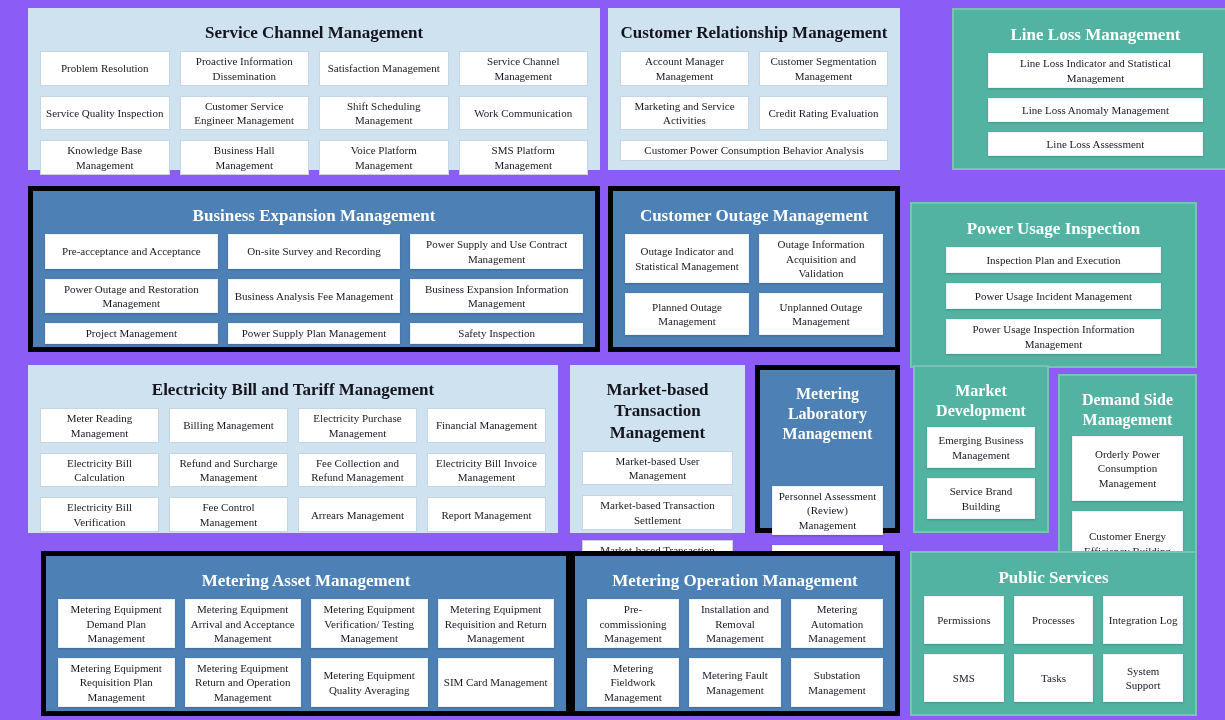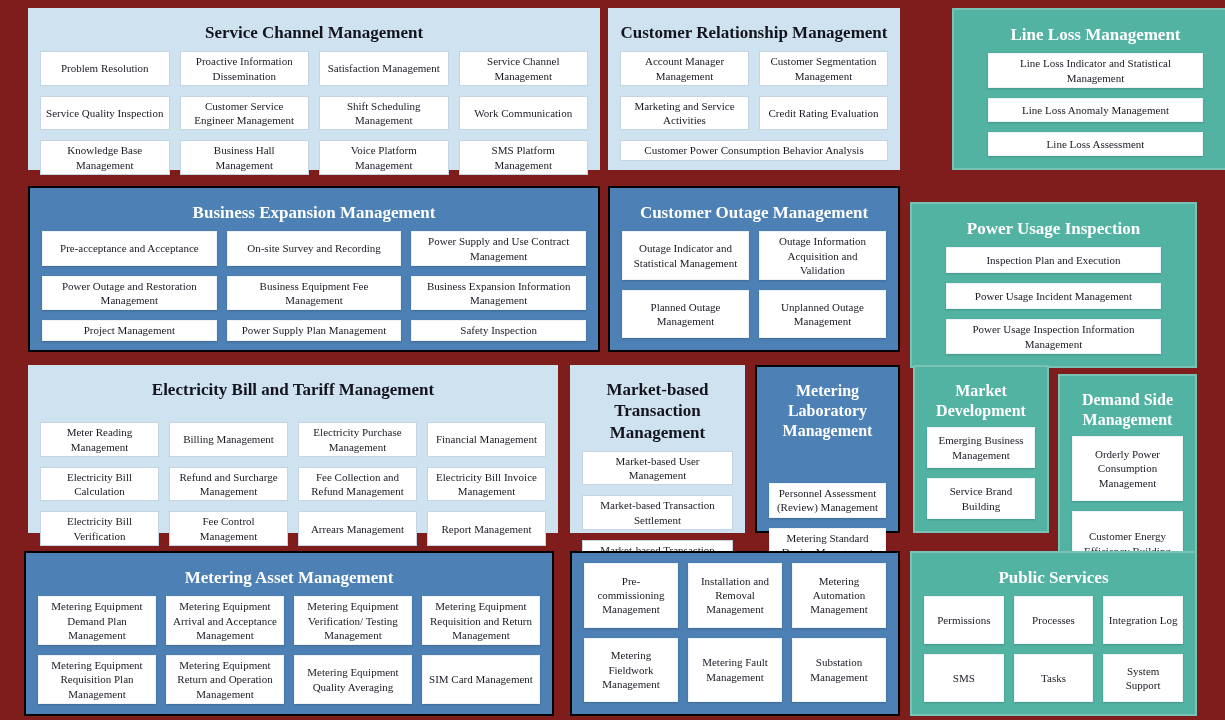--- a/index.html
+++ b/index.html
@@ -1,21 +1,21 @@
 <!DOCTYPE html>
 <html><head>
 <meta charset="utf-8">
 <style>
   * { margin:0; padding:0; box-sizing:border-box; }
   html,body { width:1225px; height:720px; background:#ffffff; font-family:"Liberation Serif","DejaVu Serif",serif; }
-  .canvas { position:relative; width:1225px; height:720px; background:#7f1d1d; overflow:hidden; }
+  .canvas { position:relative; width:1225px; height:720px; background:#8b5cf6; overflow:hidden; }
 
   .panel { position:absolute; display:flex; flex-direction:column; padding:10px 12px 12px 12px; }
   .panel.light { background:#cfe2f0; }
-  .panel.blue  { background:#4d80b4; border:2px solid #000000; }
+  .panel.blue  { background:#4d80b4; border:5px solid #000000; }
   .panel.teal  { background:#52b3a2; border:2px solid #79c3b5; }
 
   .panel-title { font-size:17px; font-weight:bold; text-align:center; line-height:1.25; padding:4px 0 8px 0; color:#14141e; flex:0 0 auto; }
   .panel.blue .panel-title, .panel.teal .panel-title { color:#ffffff; }
   .panel.narrow .panel-title { font-size:16px; padding-bottom:6px; }
 
   .rows { flex:1 1 auto; display:flex; flex-direction:column; gap:10px; }
   .panel.inset .rows { padding:0 22px; }
   .btn-row { flex:1 1 0; display:flex; gap:10px; }
 
@@ -88,21 +88,21 @@
   <section class="panel blue" style="left:28px; top:186px; width:572px; height:166px;">
     <h2 class="panel-title">Business Expansion Management</h2>
     <div class="rows">
         <div class="btn-row">
           <button class="module-btn">Pre-acceptance and Acceptance</button>
           <button class="module-btn">On-site Survey and Recording</button>
           <button class="module-btn">Power Supply and Use Contract Management</button>
         </div>
         <div class="btn-row">
           <button class="module-btn">Power Outage and Restoration Management</button>
-          <button class="module-btn">Business Equipment Fee Management</button>
+          <button class="module-btn">Business Analysis Fee Management</button>
           <button class="module-btn">Business Expansion Information Management</button>
         </div>
         <div class="btn-row">
           <button class="module-btn">Project Management</button>
           <button class="module-btn">Power Supply Plan Management</button>
           <button class="module-btn">Safety Inspection</button>
         </div>
       </div>
   </section>
 
@@ -128,21 +128,21 @@
         </div>
         <div class="btn-row">
           <button class="module-btn">Power Usage Incident Management</button>
         </div>
         <div class="btn-row">
           <button class="module-btn">Power Usage Inspection Information Management</button>
         </div>
       </div>
   </section>
 
-  <section class="panel light" style="left:28px; top:365px; width:530px; height:168px;gap:14px;">
+  <section class="panel light" style="left:28px; top:365px; width:530px; height:168px;">
     <h2 class="panel-title">Electricity Bill and Tariff Management</h2>
     <div class="rows">
         <div class="btn-row">
           <button class="module-btn">Meter Reading Management</button>
           <button class="module-btn">Billing Management</button>
           <button class="module-btn">Electricity Purchase Management</button>
           <button class="module-btn">Financial Management</button>
         </div>
         <div class="btn-row">
           <button class="module-btn">Electricity Bill Calculation</button>
@@ -203,39 +203,40 @@
     <div class="rows">
         <div class="btn-row">
           <button class="module-btn">Orderly Power Consumption Management</button>
         </div>
         <div class="btn-row">
           <button class="module-btn">Customer Energy Efficiency Building</button>
         </div>
       </div>
   </section>
 
-  <section class="panel blue" style="left:24px; top:551px; width:530px; height:165px;">
+  <section class="panel blue" style="left:41px; top:551px; width:530px; height:165px;">
     <h2 class="panel-title">Metering Asset Management</h2>
     <div class="rows">
         <div class="btn-row">
           <button class="module-btn">Metering Equipment Demand Plan Management</button>
           <button class="module-btn">Metering Equipment Arrival and Acceptance Management</button>
           <button class="module-btn">Metering Equipment Verification/ Testing Management</button>
           <button class="module-btn">Metering Equipment Requisition and Return Management</button>
         </div>
         <div class="btn-row">
           <button class="module-btn">Metering Equipment Requisition Plan Management</button>
           <button class="module-btn">Metering Equipment Return and Operation Management</button>
           <button class="module-btn">Metering Equipment Quality Averaging</button>
           <button class="module-btn">SIM Card Management</button>
         </div>
       </div>
   </section>
 
   <section class="panel blue" style="left:570px; top:551px; width:330px; height:165px;">
+    <h2 class="panel-title">Metering Operation Management</h2>
     <div class="rows">
         <div class="btn-row">
           <button class="module-btn">Pre-commissioning Management</button>
           <button class="module-btn">Installation and Removal Management</button>
           <button class="module-btn">Metering Automation Management</button>
         </div>
         <div class="btn-row">
           <button class="module-btn">Metering Fieldwork Management</button>
           <button class="module-btn">Metering Fault Management</button>
           <button class="module-btn">Substation Management</button>

